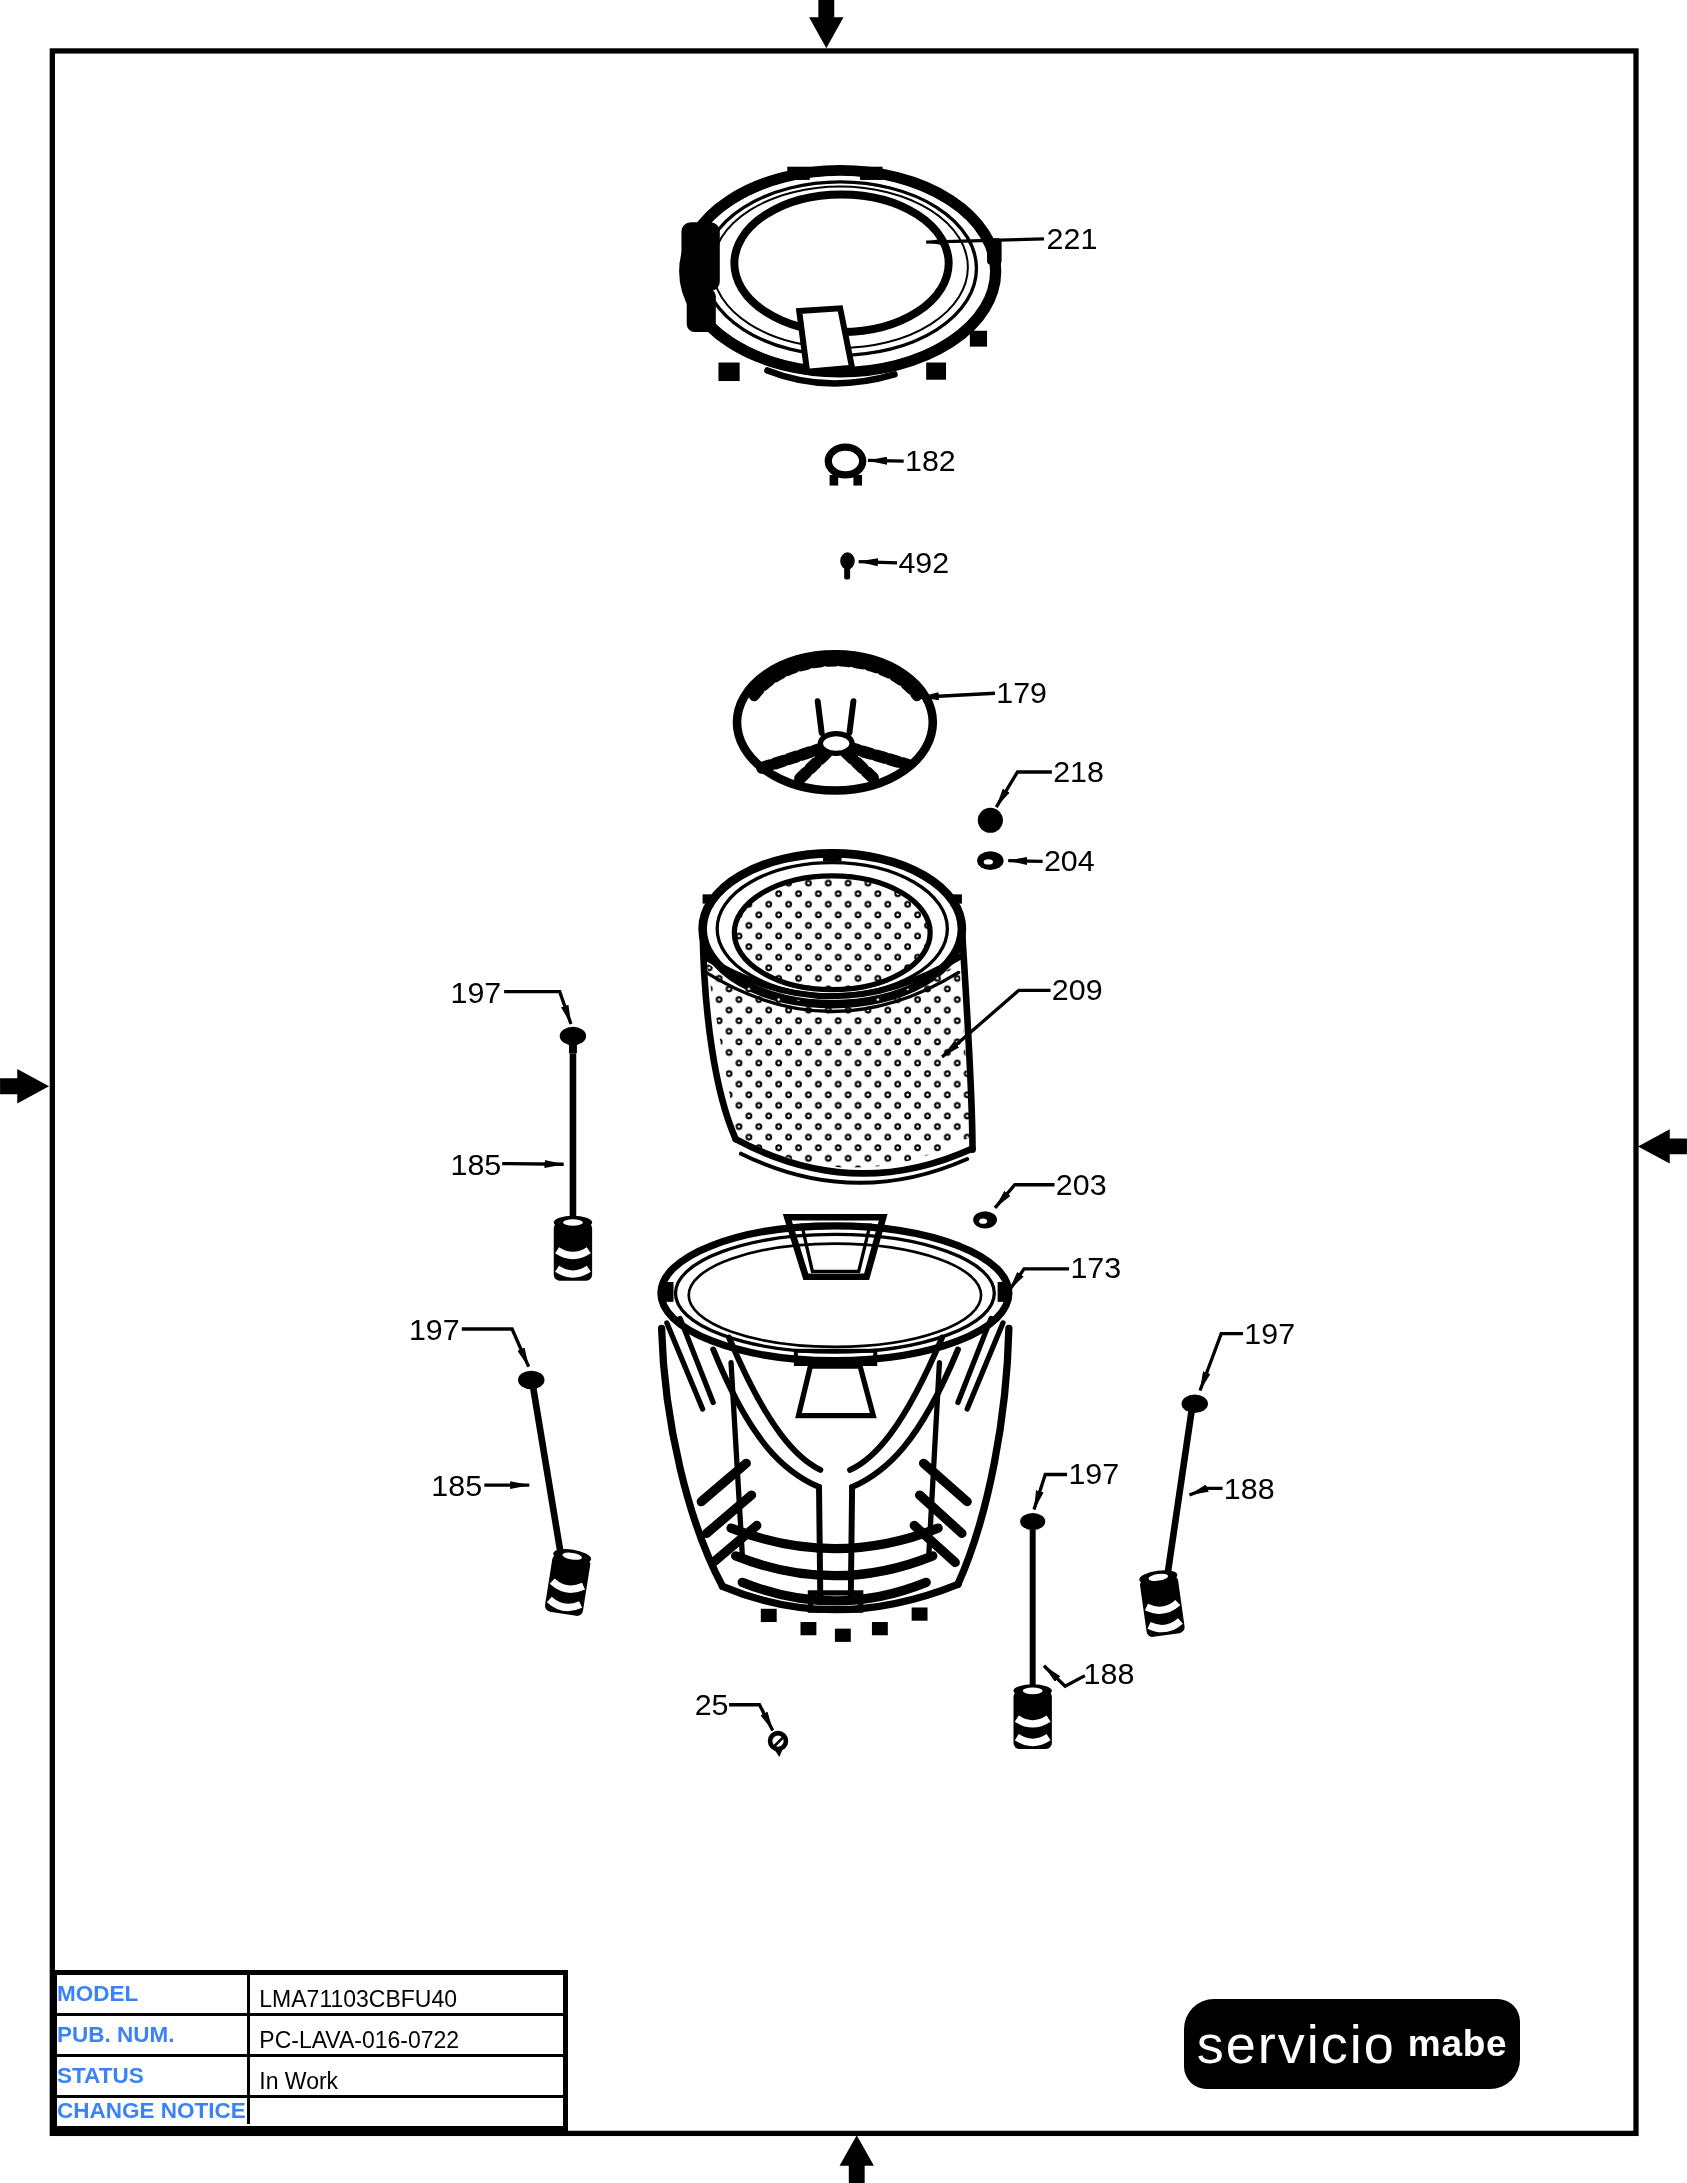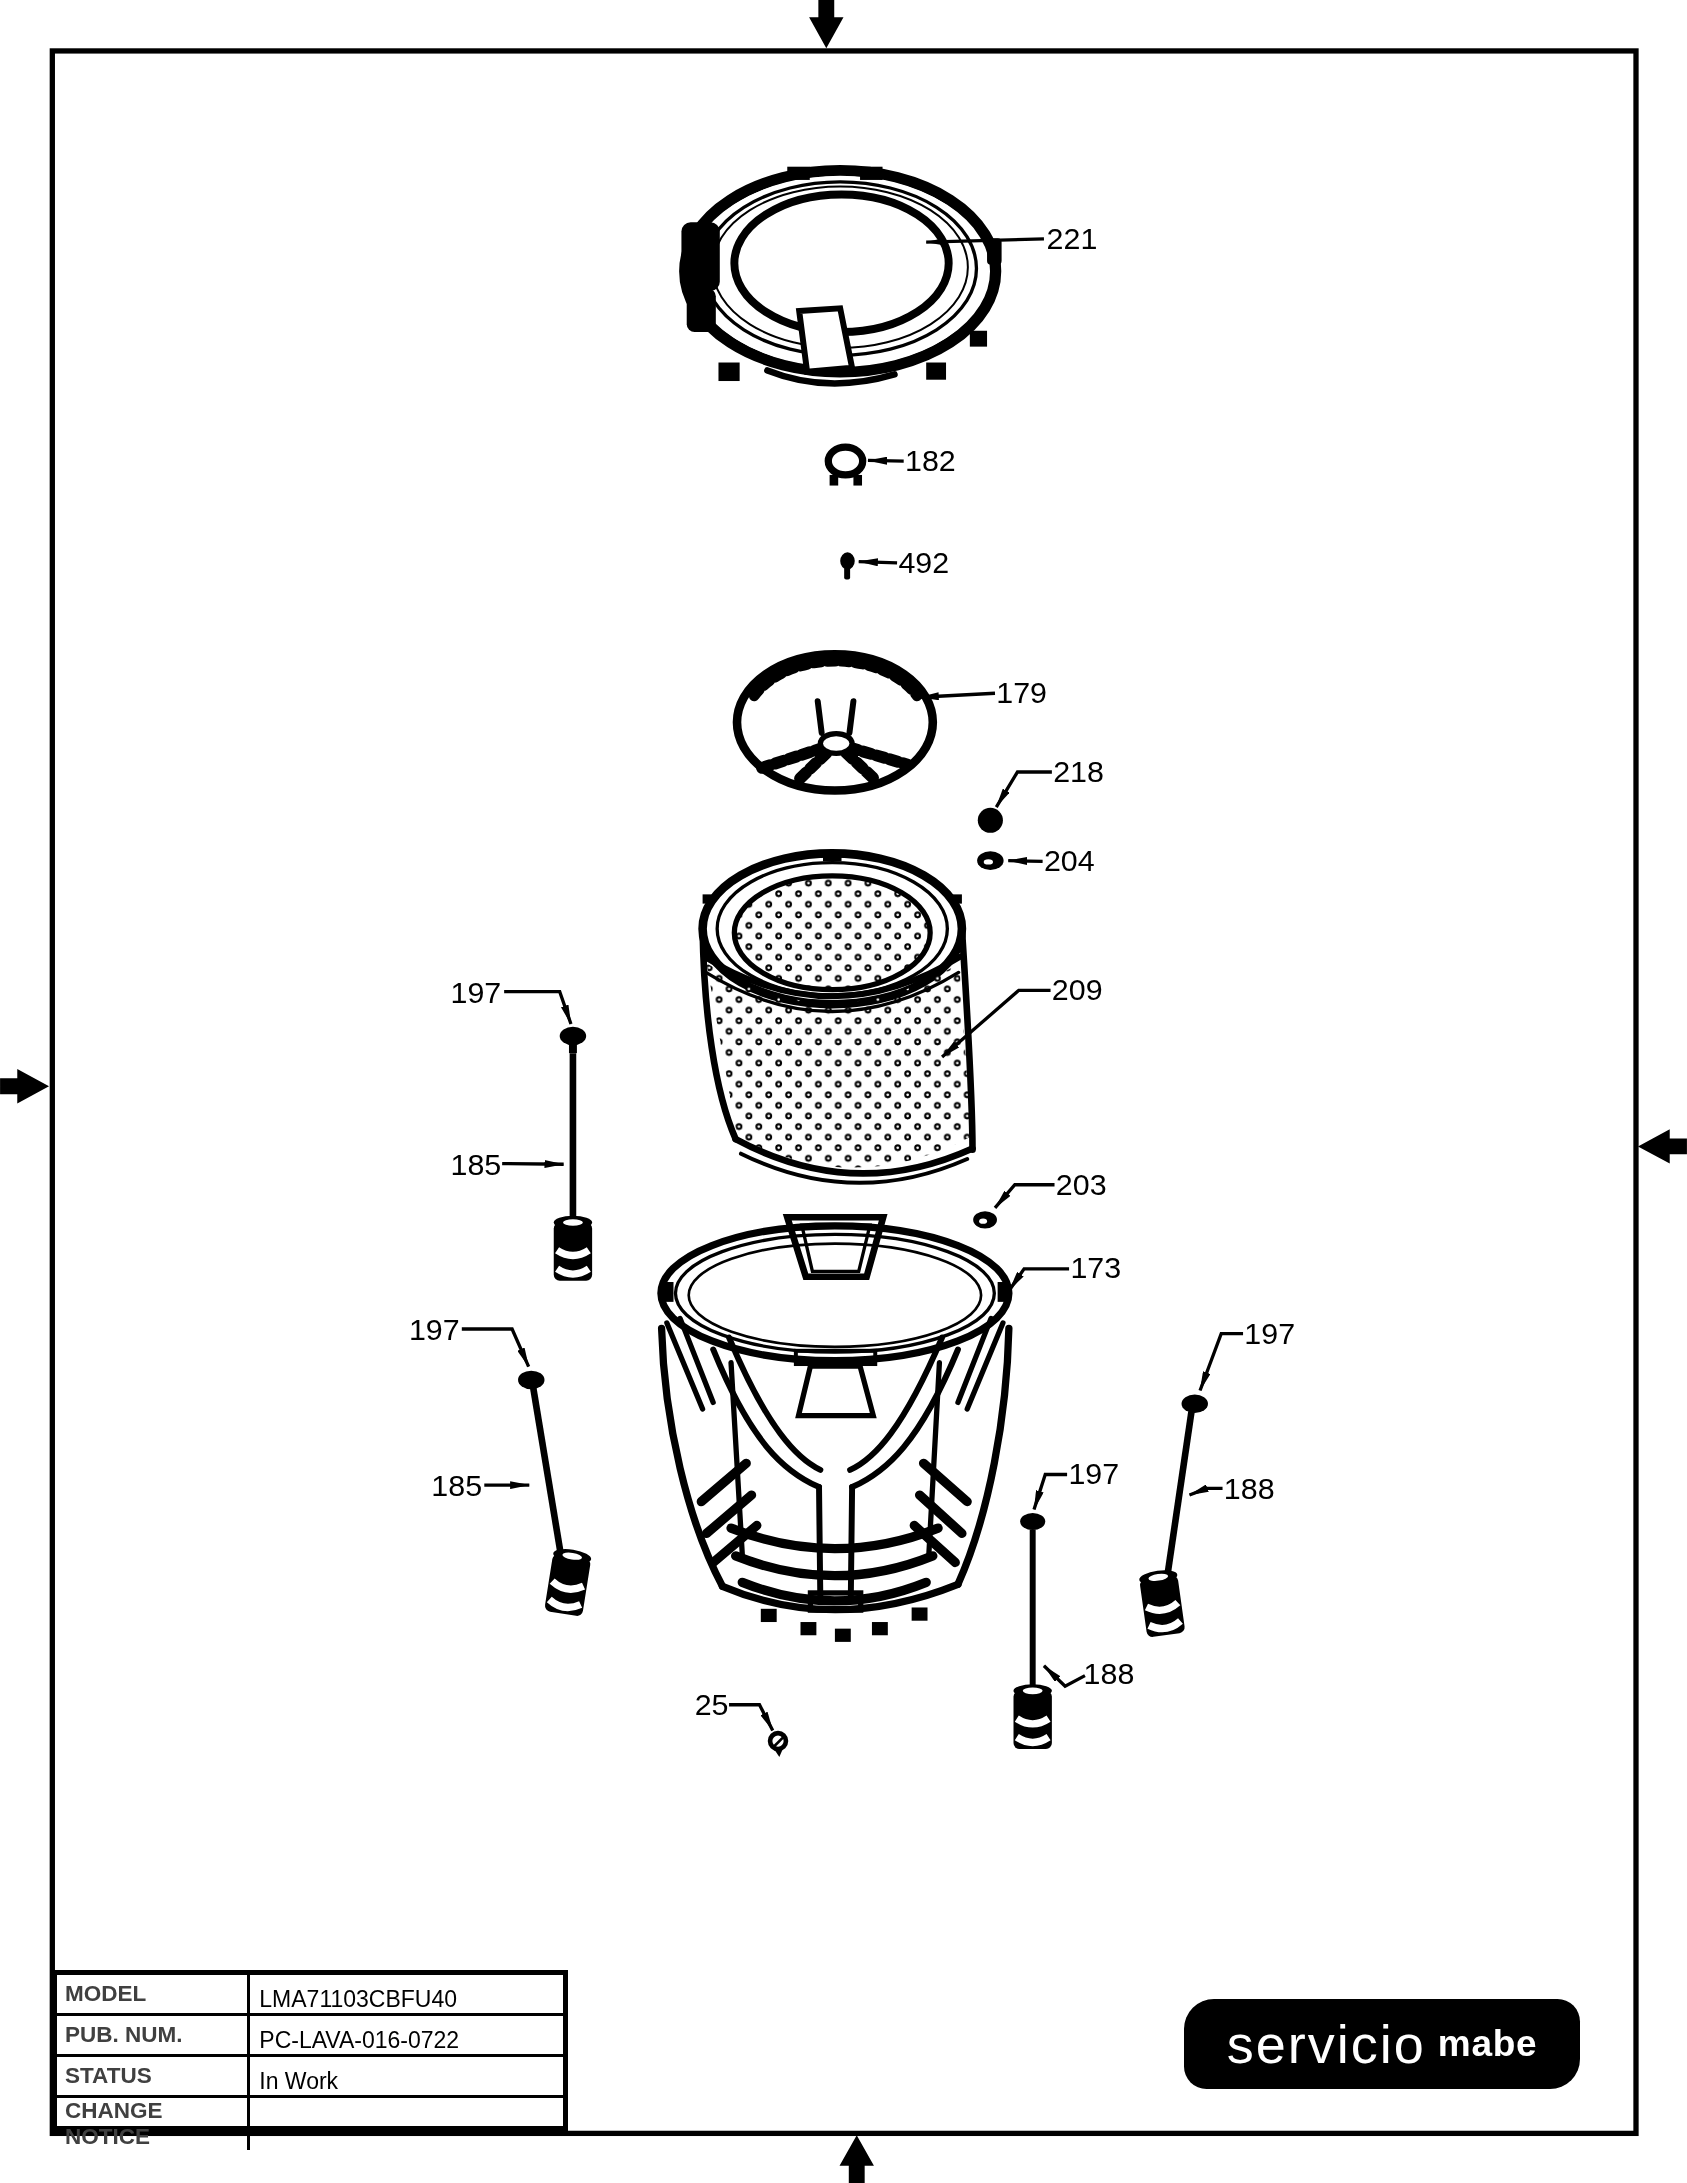--- a/index.html
+++ b/index.html
@@ -7,25 +7,25 @@
         font-family:"Liberation Sans",sans-serif;}
   .page svg{position:absolute;left:0;top:0;}
   svg text{font-family:"Liberation Sans",sans-serif;font-size:46px;fill:#000;}
   
   .titleblock{position:absolute;left:52px;top:1970px;width:516px;height:161px;
     border:5.3px solid #000;box-sizing:border-box;background:#fff;display:grid;
     grid-template-rows:repeat(5,1fr);}
   .tb-row{display:grid;grid-template-columns:193px 1fr;border-top:3.3px solid #000;}
   .tb-row:first-child{border-top:none;}
   .tb-label{border-right:3.3px solid #000;display:flex;align-items:center;
-    padding-left:8px;font-weight:700;font-size:22.5px;color:#404040;letter-spacing:0;}
+    font-weight:700;font-size:22.5px;color:#3b82f6;letter-spacing:0;}
   .tb-value{display:flex;align-items:center;padding-left:9.3px;font-weight:400;
     font-size:23px;color:#000;margin-top:11px;}
   
-  .logo{position:absolute;left:1184px;top:1999px;width:396px;height:90px;
+  .logo{position:absolute;left:1184px;top:1999px;width:336px;height:90px;
     background:#000;border-radius:30px 22.5px 30px 22.5px;display:flex;align-items:center;
     justify-content:center;gap:12px;color:#fff;}
   .logo .prefix{font-weight:400;font-size:54px;letter-spacing:2px;}
   .logo .brand{font-weight:700;font-size:37px;letter-spacing:0.7px;}
 </style>
 </head>
 <body>
 
 <div class="page">
 

